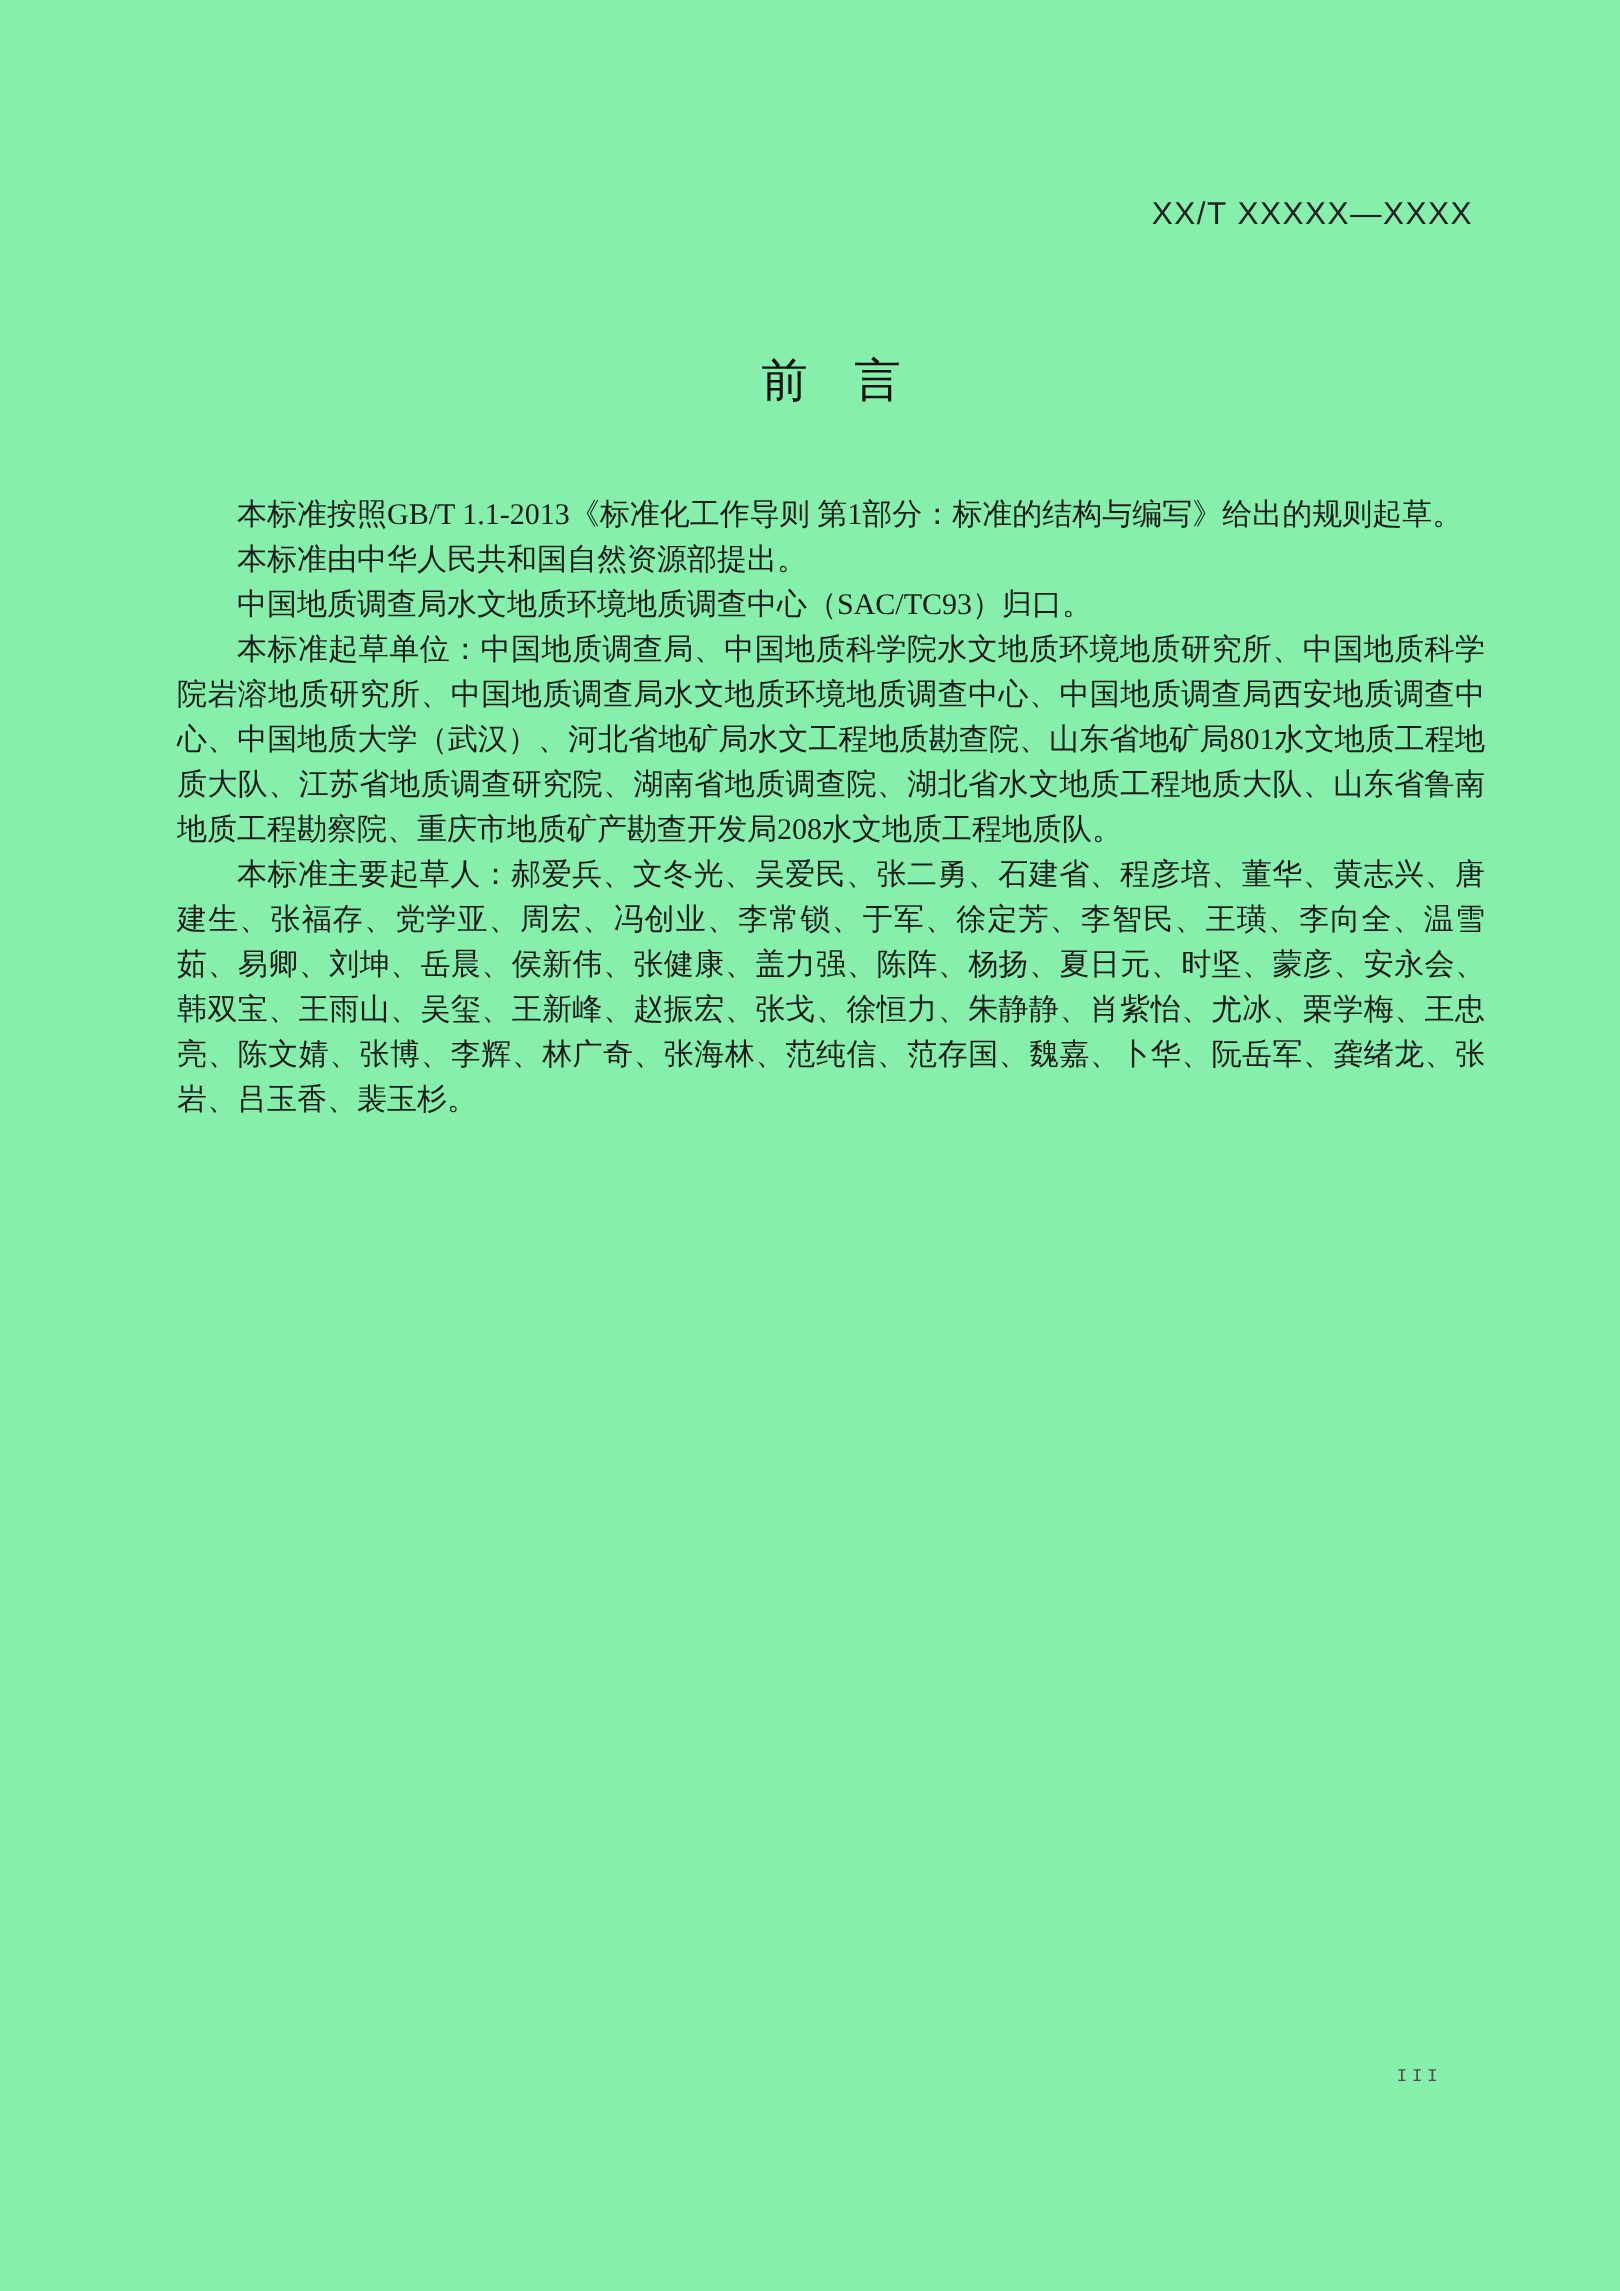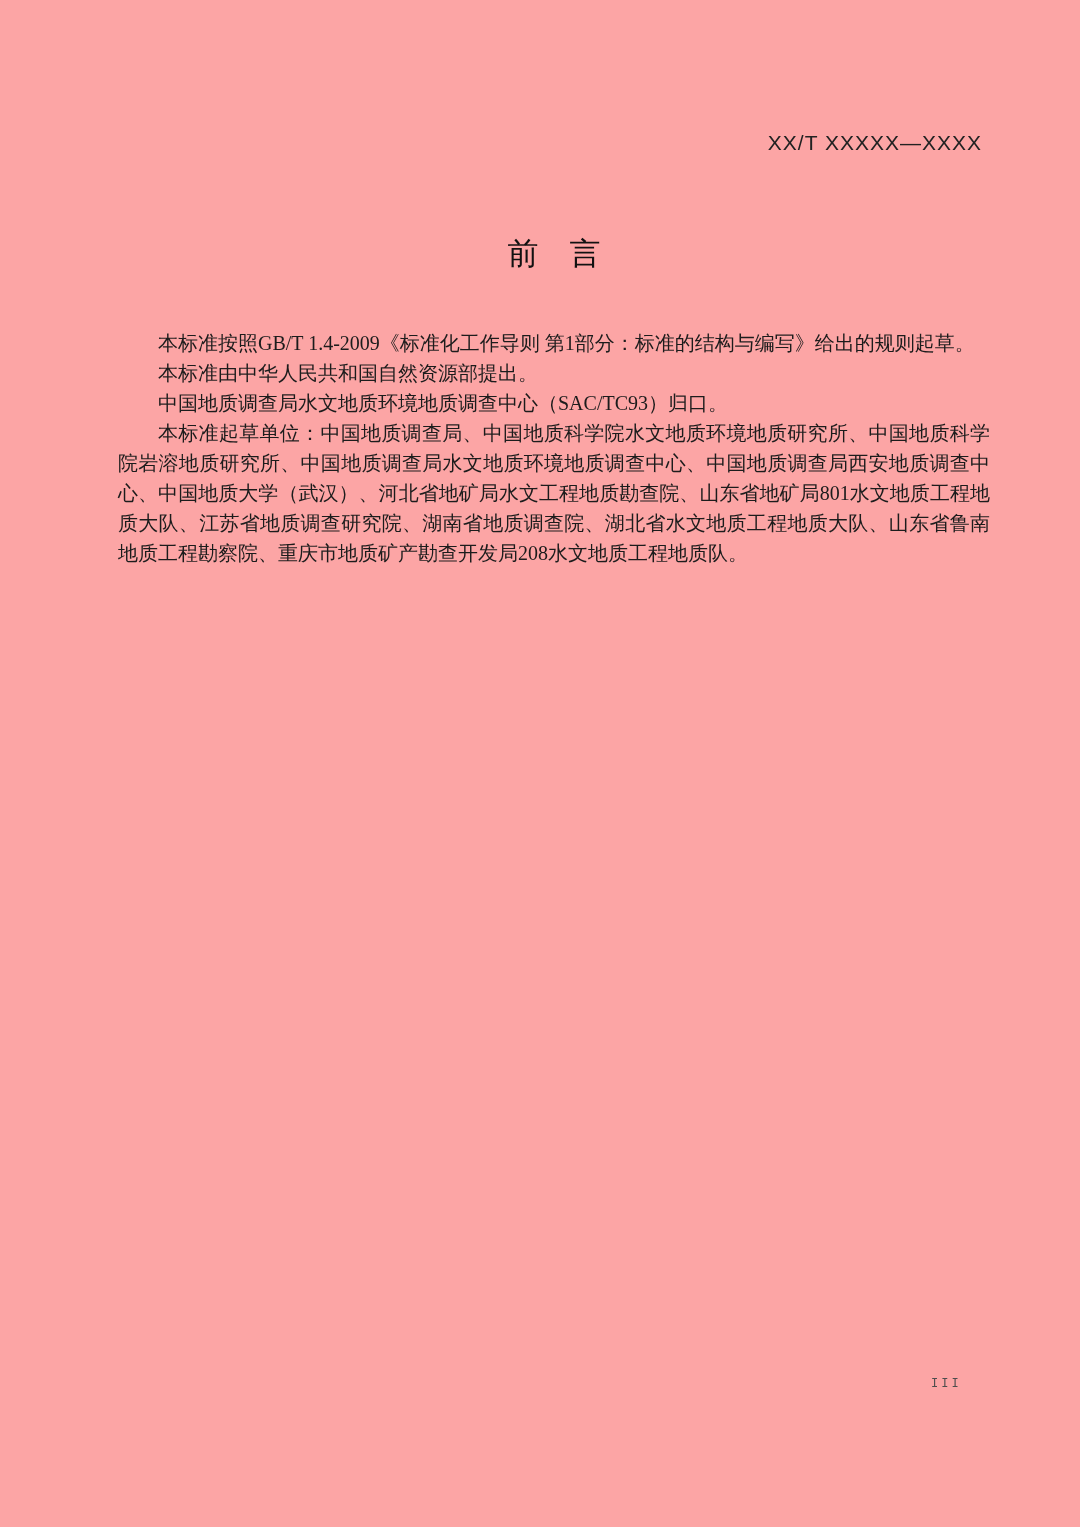--- a/index.html
+++ b/index.html
@@ -1,21 +1,21 @@
 <!DOCTYPE html>
 <html><head>
 <meta charset="utf-8">
 <style>
   * { margin: 0; padding: 0; box-sizing: border-box; }
   html, body { background: #ffffff; }
   .page {
     position: relative;
     width: 1080px;
     height: 1527px;
-    background: #fca5a5;
+    background: #86efac;
     overflow: hidden;
     font-family: "Liberation Serif", "DejaVu Serif", serif;
     color: #1c1c1c;
   }
   .header-code {
     position: absolute;
     top: 131px;
     right: 98px;
     font-family: "Liberation Sans", "DejaVu Sans", sans-serif;
     font-size: 21px;
@@ -62,21 +62,22 @@
 </head>
 <body>
 
 <div class="page">
 
   <span class="header-code">XX/T XXXXX—XXXX</span>
 
   <h1 class="doc-title">前　言</h1>
 
   <div class="doc-body">
-    <p>本标准按照GB/T 1.4-2009《标准化工作导则 第1部分：标准的结构与编写》给出的规则起草。</p>
+    <p>本标准按照GB/T 1.1-2013《标准化工作导则 第1部分：标准的结构与编写》给出的规则起草。</p>
     <p>本标准由中华人民共和国自然资源部提出。</p>
     <p>中国地质调查局水文地质环境地质调查中心（SAC/TC93）归口。</p>
     <p>本标准起草单位：中国地质调查局、中国地质科学院水文地质环境地质研究所、中国地质科学院岩溶地质研究所、中国地质调查局水文地质环境地质调查中心、中国地质调查局西安地质调查中心、中国地质大学（武汉）、河北省地矿局水文工程地质勘查院、山东省地矿局801水文地质工程地质大队、江苏省地质调查研究院、湖南省地质调查院、湖北省水文地质工程地质大队、山东省鲁南地质工程勘察院、重庆市地质矿产勘查开发局208水文地质工程地质队。</p>
+    <p>本标准主要起草人：郝爱兵、文冬光、吴爱民、张二勇、石建省、程彦培、董华、黄志兴、唐建生、张福存、党学亚、周宏、冯创业、李常锁、于军、徐定芳、李智民、王璜、李向全、温雪茹、易卿、刘坤、岳晨、侯新伟、张健康、盖力强、陈阵、杨扬、夏日元、时坚、蒙彦、安永会、韩双宝、王雨山、吴玺、王新峰、赵振宏、张戈、徐恒力、朱静静、肖紫怡、尤冰、栗学梅、王忠亮、陈文婧、张博、李辉、林广奇、张海林、范纯信、范存国、魏嘉、卜华、阮岳军、龚绪龙、张岩、吕玉香、裴玉杉。</p>
   </div>
 
   <div class="page-number">III</div>
 
 </div>
 
 </body></html>

